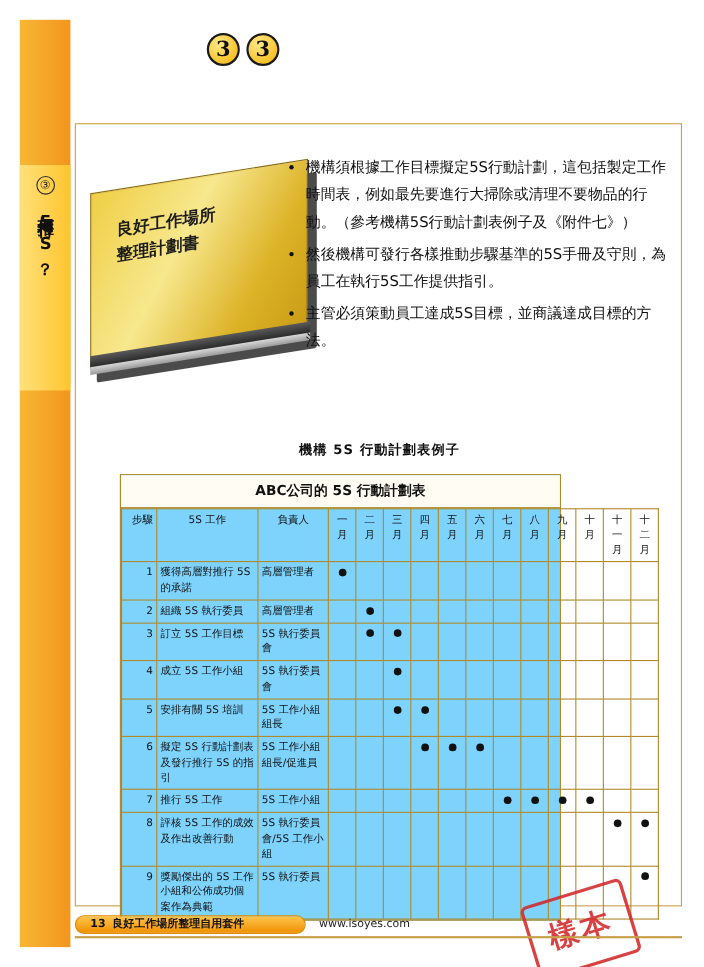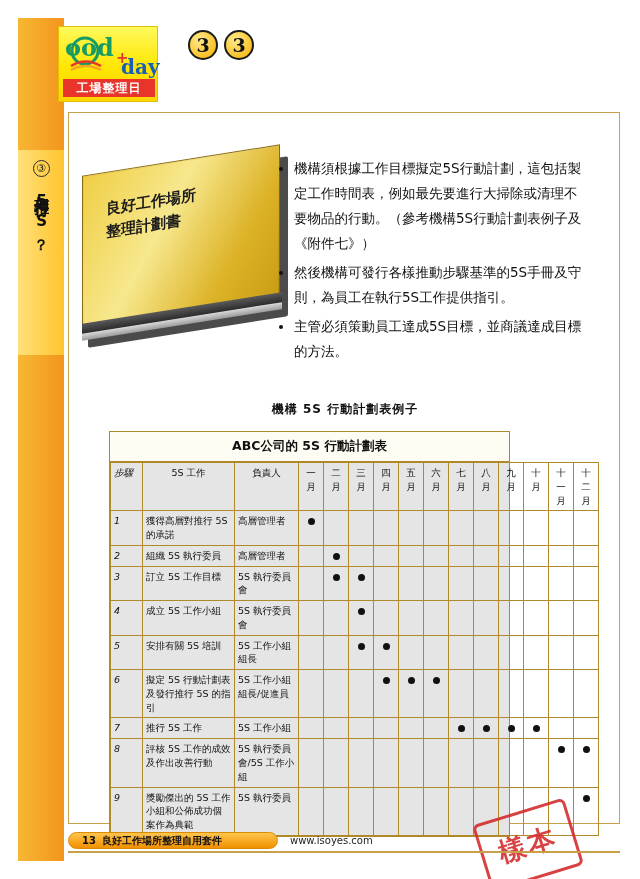--- a/index.html
+++ b/index.html
@@ -140,53 +140,53 @@
   }
 
   
   .bullets {
     position:absolute; left:262px; top:140px; width:344px;
   }
   .bullets li {
     font-size:13.5px; line-height:1.85; color:#111; margin-bottom:4px;
     font-family:"DejaVu Sans", sans-serif;
   }
-  .bullets ul { margin:16px; padding-left:16px; }
+  .bullets ul { margin:0; padding-left:16px; }
   .bullets ul li::marker { font-size:14px; }
 
   
   .tbl-title {
     position:absolute; left:0; top:288px; width:552px; text-align:center;
     font-size:12px; font-weight:bold; color:#111;
     letter-spacing:1px;
   }
   .tbl-wrap {
     position:absolute; left:40px; top:318px; width:401px;
     border:1.2px solid #b08a2a;
-    background:#e5e5e5;
+    background:#7dd3fc;
   }
   .tbl-sub {
     text-align:center; font-size:12.5px; font-weight:bold; color:#111;
     padding:6px 0 6px 0;
     border-bottom:1.2px solid #b08a2a;
     background:#fffdf3;
   }
   table.plan {
     border-collapse:collapse; width:100%;
     font-size:9.5px; color:#111;
     table-layout:fixed;
   }
   table.plan th, table.plan td {
     border:0.8px solid #b08a2a;
     padding:3px 3px;
     vertical-align:top;
     line-height:1.45;
   }
   table.plan th { font-weight:normal; text-align:center; }
-  table.plan .c-step { width:32px; text-align:left;font-style:italic; }
+  table.plan .c-step { width:32px; text-align:right; }
   table.plan .c-task { width:92px;margin-left:12px; }
   table.plan .c-owner { width:64px; }
   table.plan .c-m { width:25px; text-align:center; }
   .dot {
     display:inline-block; width:7px;height:7px;border-radius:50%;
     background:#111; vertical-align:middle;
   }
   
   .stamp {
     position:absolute; left:370px; top:378px; width:96px; height:70px;
@@ -229,31 +229,20 @@
 
 <div class="page">
 
   <div class="left-band"></div>
   <div class="left-tab">
     <div class="circ">③</div>
     <div class="vtext">如何推行5S</div>
     <div class="vq">？</div>
   </div>
 
-  <div class="logo">
-    <svg class="swirl" viewBox="0 0 62 40">
-      <circle cx="18" cy="18" r="13" fill="none" stroke="#169b62" stroke-width="3"></circle>
-      <path d="M4 33 Q18 24 34 33" fill="none" stroke="#e8342a" stroke-width="2.5"></path>
-      <path d="M4 37 Q18 29 34 37" fill="none" stroke="#f5a623" stroke-width="2.5"></path>
-    </svg>
-    <div class="logo-word">ood</div>
-    <div class="plus">+</div>
-    <div class="day">day</div>
-    <div class="band">工場整理日</div>
-  </div>
 
   <div class="title-wrap">
     <div class="step-circles">
       <div class="sc">3</div>
       <div class="sc">3</div>
     </div>
   </div>
 
   <div class="content-panel">
 

